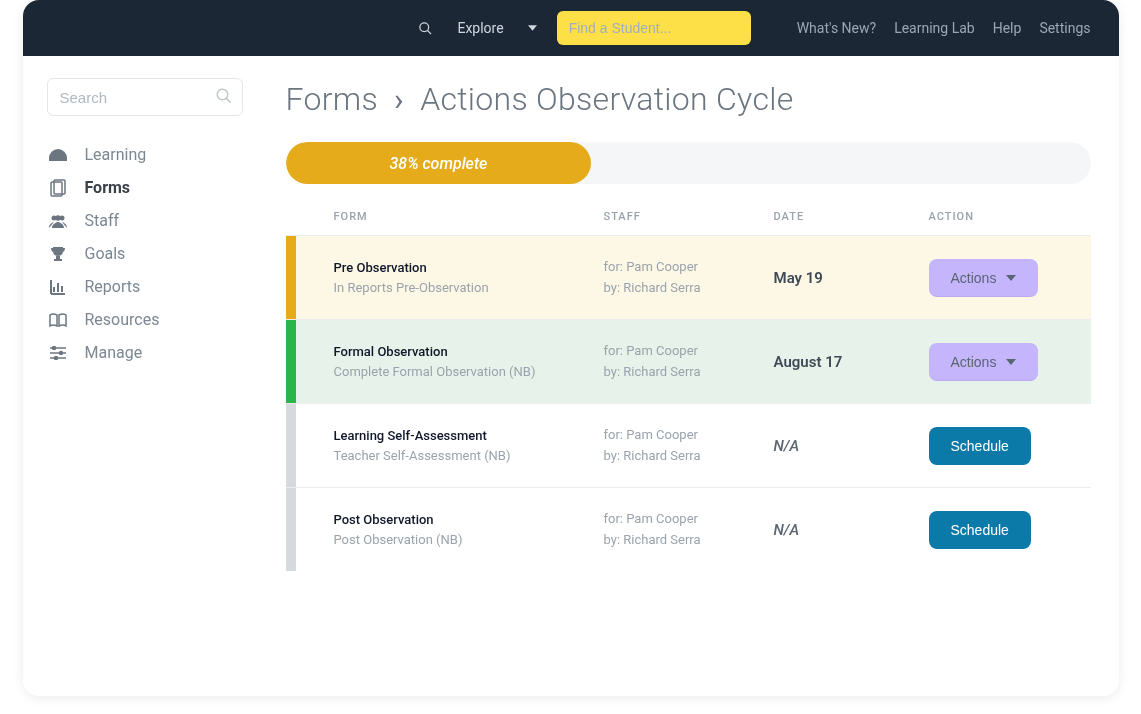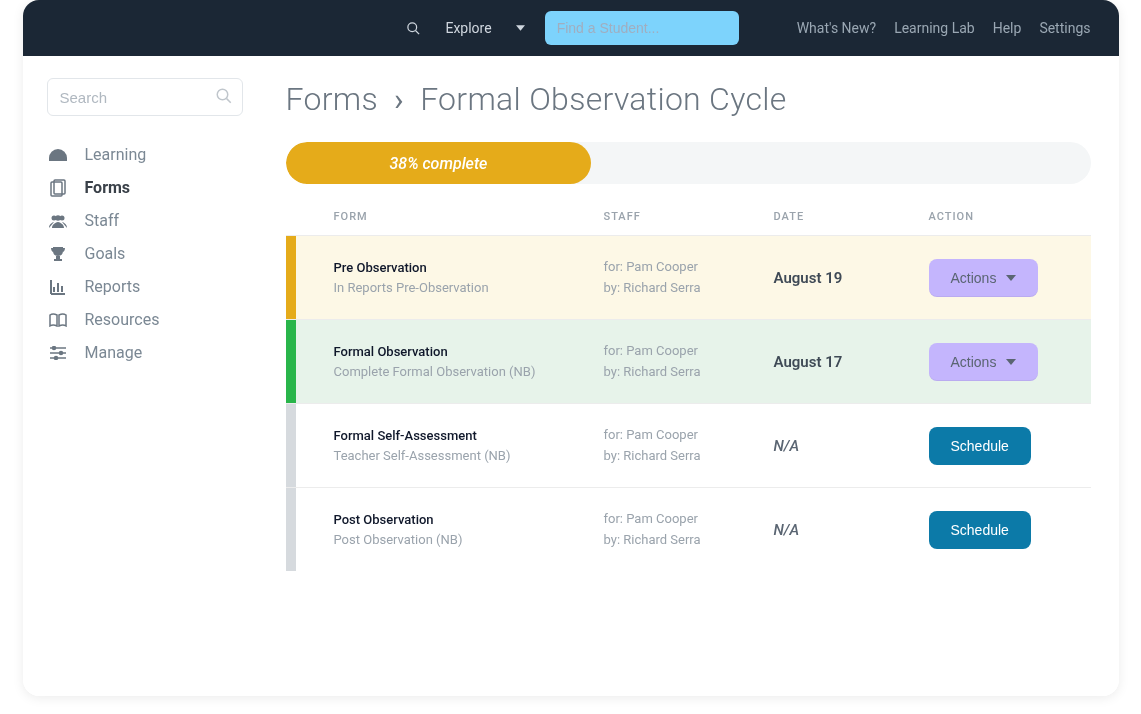--- a/index.html
+++ b/index.html
@@ -32,27 +32,27 @@
       align-items: center;
       color: #cfd6de;
       font-size: 14px;
       cursor: pointer;
       margin-right: 20px;
       gap: 24px;
     }
     .nav-search-student {
       width: 194px;
       height: 34px;
-      background: #7dd3fc;
+      background: #fde047;
       border-radius: 6px;
       border: none;
       padding: 0 12px;
       font-size: 14px;
       color: #555;
-      margin-right: 40px;
+      margin-right: 28px;
     }
     .nav-search-student::placeholder { color: #a0aec0; }
     .nav-link {
       color: #9aa7b3;
       font-size: 14px;
       cursor: pointer;
       margin-left: 18px;
     }
     .body-wrap {
       display: flex;
@@ -330,21 +330,21 @@
             </svg>
         </span>
         <span>Manage</span>
       </div>
     </div>
 
     <div class="main">
       <div class="breadcrumb">
         <span>Forms</span>
         <span class="chev">›</span>
-        <span>Formal Observation Cycle</span>
+        <span>Actions Observation Cycle</span>
       </div>
 
       <div class="progress-bar-wrap">
         <div class="progress-fill" id="progress-fill" style="width: 38%;">
           <span>38% complete</span>
         </div>
       </div>
 
       <div class="table-head">
         <div class="col-form">FORM</div>
@@ -359,21 +359,21 @@
             <div class="row-body">
               <div class="col-form">
                 <div class="form-title">Pre Observation</div>
                 <div class="form-sub">In Reports Pre-Observation</div>
               </div>
               <div class="col-staff">
                 <div class="staff-line">for: Pam Cooper</div>
                 <div class="staff-line">by: Richard Serra</div>
               </div>
               <div class="col-date">
-                <div class="date-txt">August 19</div>
+                <div class="date-txt">May 19</div>
               </div>
               <div class="col-action"><button class="btn btn-actions">
                   <span>Actions</span>
                   <span>
                     <svg width="10" height="6" viewBox="0 0 10 6" fill="currentColor">
                       <path d="M0 0 L5 6 L10 0 Z"></path>
                     </svg>
                   </span>
                 </button></div>
             </div>
@@ -399,21 +399,21 @@
                       <path d="M0 0 L5 6 L10 0 Z"></path>
                     </svg>
                   </span>
                 </button></div>
             </div>
           </div>
           <div class="row pending">
             <div class="row-stripe"></div>
             <div class="row-body">
               <div class="col-form">
-                <div class="form-title">Formal Self-Assessment</div>
+                <div class="form-title">Learning Self-Assessment</div>
                 <div class="form-sub">Teacher Self-Assessment (NB)</div>
               </div>
               <div class="col-staff">
                 <div class="staff-line">for: Pam Cooper</div>
                 <div class="staff-line">by: Richard Serra</div>
               </div>
               <div class="col-date">
                 <div class="date-txt na">N/A</div>
               </div>
               <div class="col-action"><button class="btn btn-schedule">

